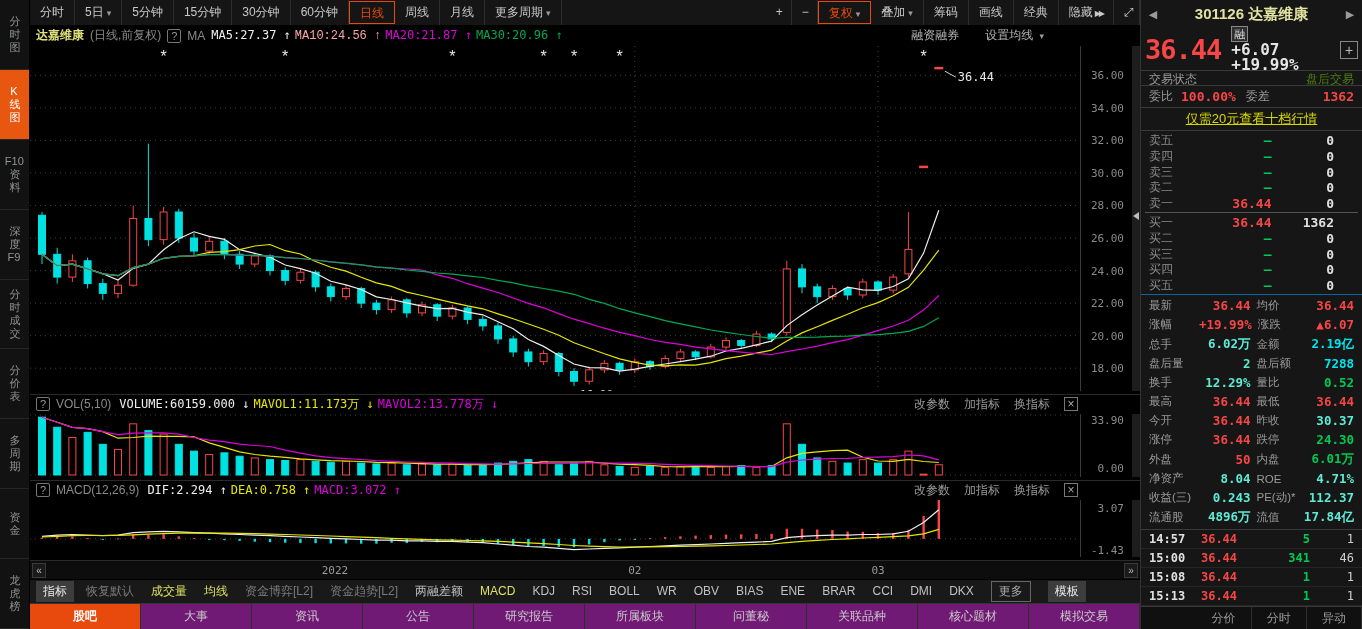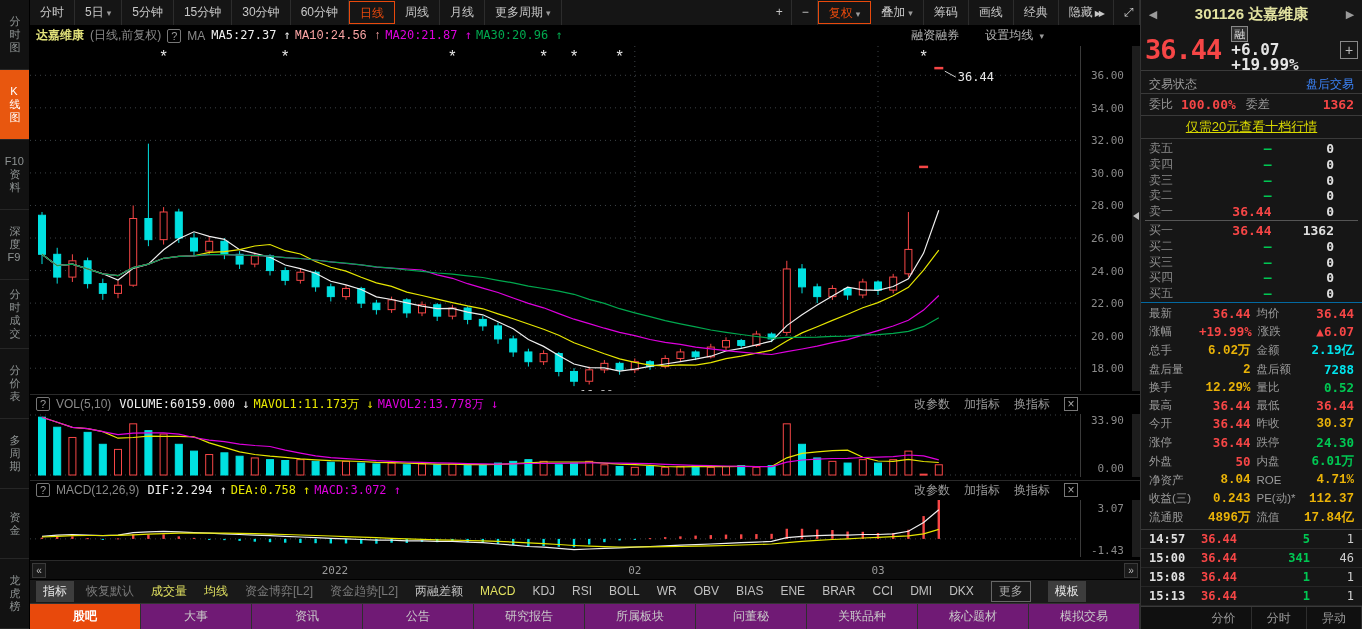--- a/index.html
+++ b/index.html
@@ -67,44 +67,44 @@
   .rp-nav{color:#9a9a9a;cursor:pointer;width:16px;text-align:center;font-size:11px;}
   #rp-title{flex:1;text-align:center;color:#e2e2a0;font-size:15px;font-weight:bold;white-space:nowrap;}
   #rp-price-row{display:flex;align-items:center;}
   #rp-price{color:#f64646;font-size:27px;font-weight:bold;letter-spacing:-1px;}
   #rp-chg-col{margin-left:10px;line-height:14px;}
   #rp-badge{display:inline-block;border:1px solid #888;background:#2e2e2e;color:#ddd;font-size:11px;
             padding:0 2px;line-height:14px;margin-bottom:1px;}
   .rp-chg{color:#e5e5e5;font-weight:bold;font-size:16px;}
   #rp-add{margin-left:auto;border:1px solid #888;color:#bbb;width:18px;height:18px;line-height:16px;
           text-align:center;cursor:pointer;font-size:14px;}
-  #rp-status{height:24px;border-top:1px solid #3a3a3a;border-bottom:1px solid #3a3a3a;
-             display:flex;align-items:flex-end;padding:0 8px;}
+  #rp-status{height:16px;border-top:1px solid #3a3a3a;border-bottom:1px solid #3a3a3a;
+             display:flex;align-items:flex-start;padding:0 8px;}
   #rp-status .lbl{color:#9a9a9a;}
-  #rp-status .val{margin-left:auto;color:#3b82f6;font-family:Liberation Serif, serif;}
+  #rp-status .val{margin-left:auto;color:#4d7c0f;font-family:Liberation Serif, serif;}
   #rp-weibi{height:22px;display:flex;align-items:center;padding:0 8px;border-bottom:1px solid #3a3a3a;}
   #rp-weibi .lbl{color:#9a9a9a;}
   #rp-weibi .v1{color:#f64646;font-weight:bold;margin:0 10px 0 8px;font-size:13px;}
   #rp-weibi .v2{color:#f64646;font-weight:bold;margin-left:auto;font-size:13px;}
   #rp-link-row{height:23px;display:flex;align-items:center;justify-content:center;border-bottom:1px solid #3a3a3a;}
   #rp-link{color:#d8d800;text-decoration:underline;cursor:pointer;font-size:13px;}
   #rp-queue{padding:1px 0;}
   .q-row{display:grid;grid-template-columns:40px 1fr 1fr;height:15.8px;align-items:center;padding:0 8px 0 8px;}
   .q-label{color:#8a8a8a;}
   .q-price{text-align:right;font-weight:bold;font-size:13px;}
   .q-qty{text-align:right;padding-right:20px;color:#e0e0e0;font-weight:bold;font-size:13px;}
   .q-green{color:#00c853;}
   .q-red{color:#f64646;}
   .q-divider{border-top:1px solid #555;margin:1px 4px;}
   #rp-stats{flex:1;border-top:1px solid #0369a1;padding:1px 8px;display:flex;flex-direction:column;justify-content:space-around;}
   .st-row{display:grid;grid-template-columns:50px 1fr 52px 1fr;align-items:center;}
   .st-l{color:#9a9a9a;font-size:11.5px;white-space:nowrap;}
   .st-l2{padding-left:6px;}
   .st-v{text-align:right;font-weight:bold;font-size:12.5px;white-space:nowrap;}
-  .c-red{color:#f64646;} .c-green{color:#00c853;} .c-white{color:#eab308;font-family:Liberation Mono, monospace;} .c-cyan{color:#00e5ee;}
+  .c-red{color:#f64646;} .c-green{color:#00c853;} .c-white{color:#5eead4;} .c-cyan{color:#00e5ee;}
   #rp-ticks{border-top:1px solid #3a3a3a;}
   .tk-row{display:grid;grid-template-columns:42px 56px 1fr 36px;height:19px;align-items:center;
           padding:0 8px;border-bottom:1px solid #262626;}
   .tk-time{color:#e0e0e0;font-weight:bold;}
   .tk-price{color:#f64646;font-weight:bold;text-align:center;}
   .tk-qty{color:#00c853;font-weight:bold;text-align:right;padding-right:8px;}
   .tk-cnt{color:#cfcfcf;text-align:right;}
   #rp-tabs{height:23px;margin-top:auto;background:#101010;border-top:1px solid #3a3a3a;display:flex;}
   .rp-tab{flex:1;display:flex;align-items:center;justify-content:center;color:#9a9a9a;
           border-right:1px solid #2e2e2e;cursor:pointer;}

